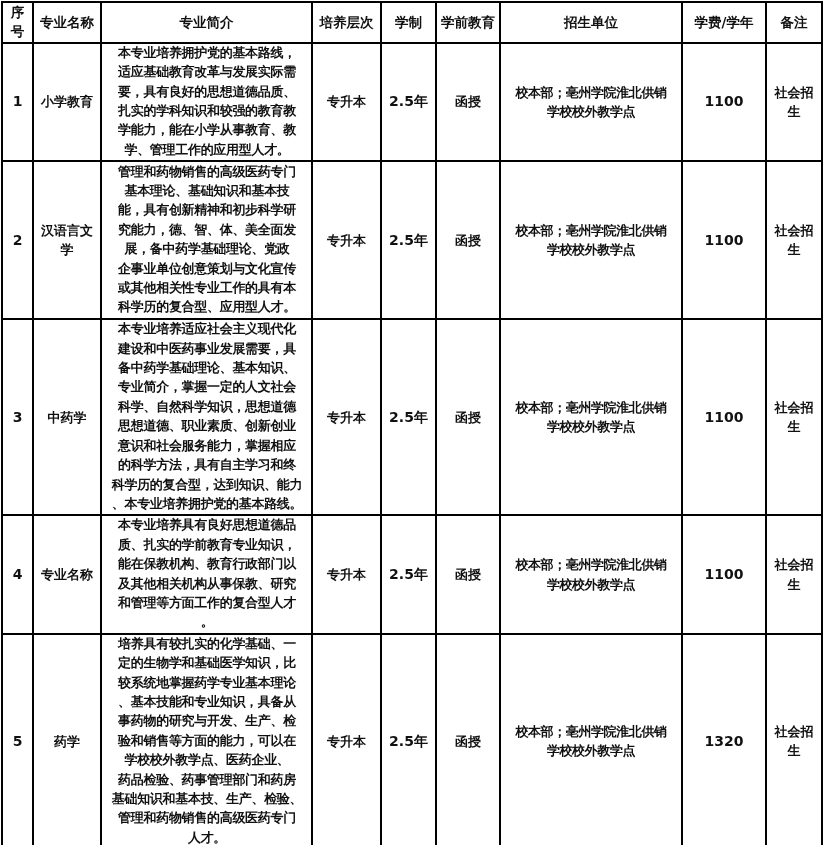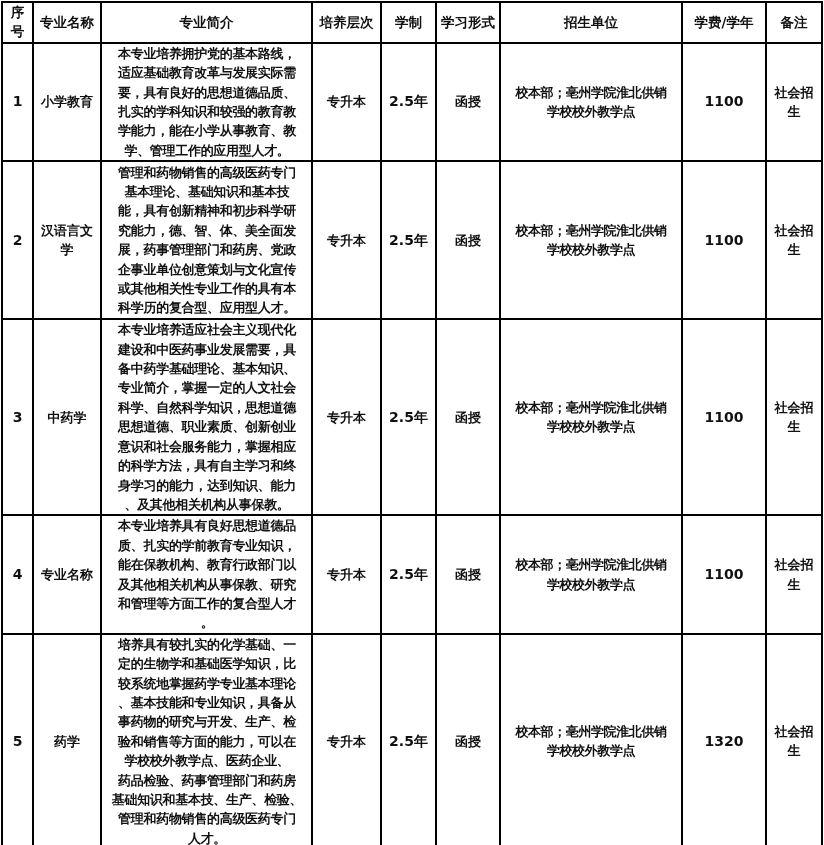--- a/index.html
+++ b/index.html
@@ -14,21 +14,21 @@
     border: 2px solid #000;
     padding: 0 2px;
     font-size: 13px;
     font-weight: bold;
     line-height: 19.4px;
     vertical-align: middle;
     text-align: center;
     overflow: hidden;
   }
   table.major-table th { font-size: 13.5px; }
-  .desc { text-align: right; padding-left: 3px !important; font-weight: bold; }
+  .desc { text-align: right; padding-left: 3px !important; font-weight: bold; font-family: Liberation Mono, monospace; }
   .desc .line { display: block; white-space: nowrap; letter-spacing: -0.3px; }
   .multi .line { display: block; white-space: nowrap; }
   .seq { font-size: 14px !important; }
   .num { font-size: 14px !important; }
   tr.hdr { height: 40px; }
   tr.r1 { height: 117px; }
   tr.r2 { height: 158px; }
   tr.r3 { height: 195px; }
   tr.r4 { height: 117px; }
   tr.r5 { height: 215px; }
@@ -52,21 +52,21 @@
   <thead>
     <tr class="hdr">
       <th class="multi">
         <span class="line">序</span>
         <span class="line">号</span>
       </th>
       <th>专业名称</th>
       <th>专业简介</th>
       <th>培养层次</th>
       <th>学制</th>
-      <th>学习形式</th>
+      <th>学前教育</th>
       <th>招生单位</th>
       <th>学费/学年</th>
       <th>备注</th>
     </tr>
   </thead>
   <tbody id="tbody">
   <tr class="r1">
     <td class="seq">1</td>
     <td class="multi">
           <span class="line">小学教育</span>
@@ -97,21 +97,21 @@
     <td class="seq">2</td>
     <td class="multi">
           <span class="line">汉语言文</span>
           <span class="line">学</span>
         </td>
     <td class="desc">
           <span class="line">管理和药物销售的高级医药专门</span>
           <span class="line">基本理论、基础知识和基本技</span>
           <span class="line">能，具有创新精神和初步科学研</span>
           <span class="line">究能力，德、智、体、美全面发</span>
-          <span class="line">展，药事管理部门和药房、党政</span>
+          <span class="line">展，备中药学基础理论、党政</span>
           <span class="line">企事业单位创意策划与文化宣传</span>
           <span class="line">或其他相关性专业工作的具有本</span>
           <span class="line">科学历的复合型、应用型人才。</span>
         </td>
     <td>专升本</td>
     <td class="num">2.5年</td>
     <td>函授</td>
     <td class="unit">
           <span class="line">校本部；亳州学院淮北供销</span>
           <span class="line">学校校外教学点</span>
@@ -130,22 +130,22 @@
         </td>
     <td class="desc">
           <span class="line">本专业培养适应社会主义现代化</span>
           <span class="line">建设和中医药事业发展需要，具</span>
           <span class="line">备中药学基础理论、基本知识、</span>
           <span class="line">专业简介，掌握一定的人文社会</span>
           <span class="line">科学、自然科学知识，思想道德</span>
           <span class="line">思想道德、职业素质、创新创业</span>
           <span class="line">意识和社会服务能力，掌握相应</span>
           <span class="line">的科学方法，具有自主学习和终</span>
-          <span class="line">身学习的能力，达到知识、能力</span>
-          <span class="line">、及其他相关机构从事保教。</span>
+          <span class="line">科学历的复合型，达到知识、能力</span>
+          <span class="line">、本专业培养拥护党的基本路线。</span>
         </td>
     <td>专升本</td>
     <td class="num">2.5年</td>
     <td>函授</td>
     <td class="unit">
           <span class="line">校本部；亳州学院淮北供销</span>
           <span class="line">学校校外教学点</span>
         </td>
     <td class="num">1100</td>
     <td class="multi">

